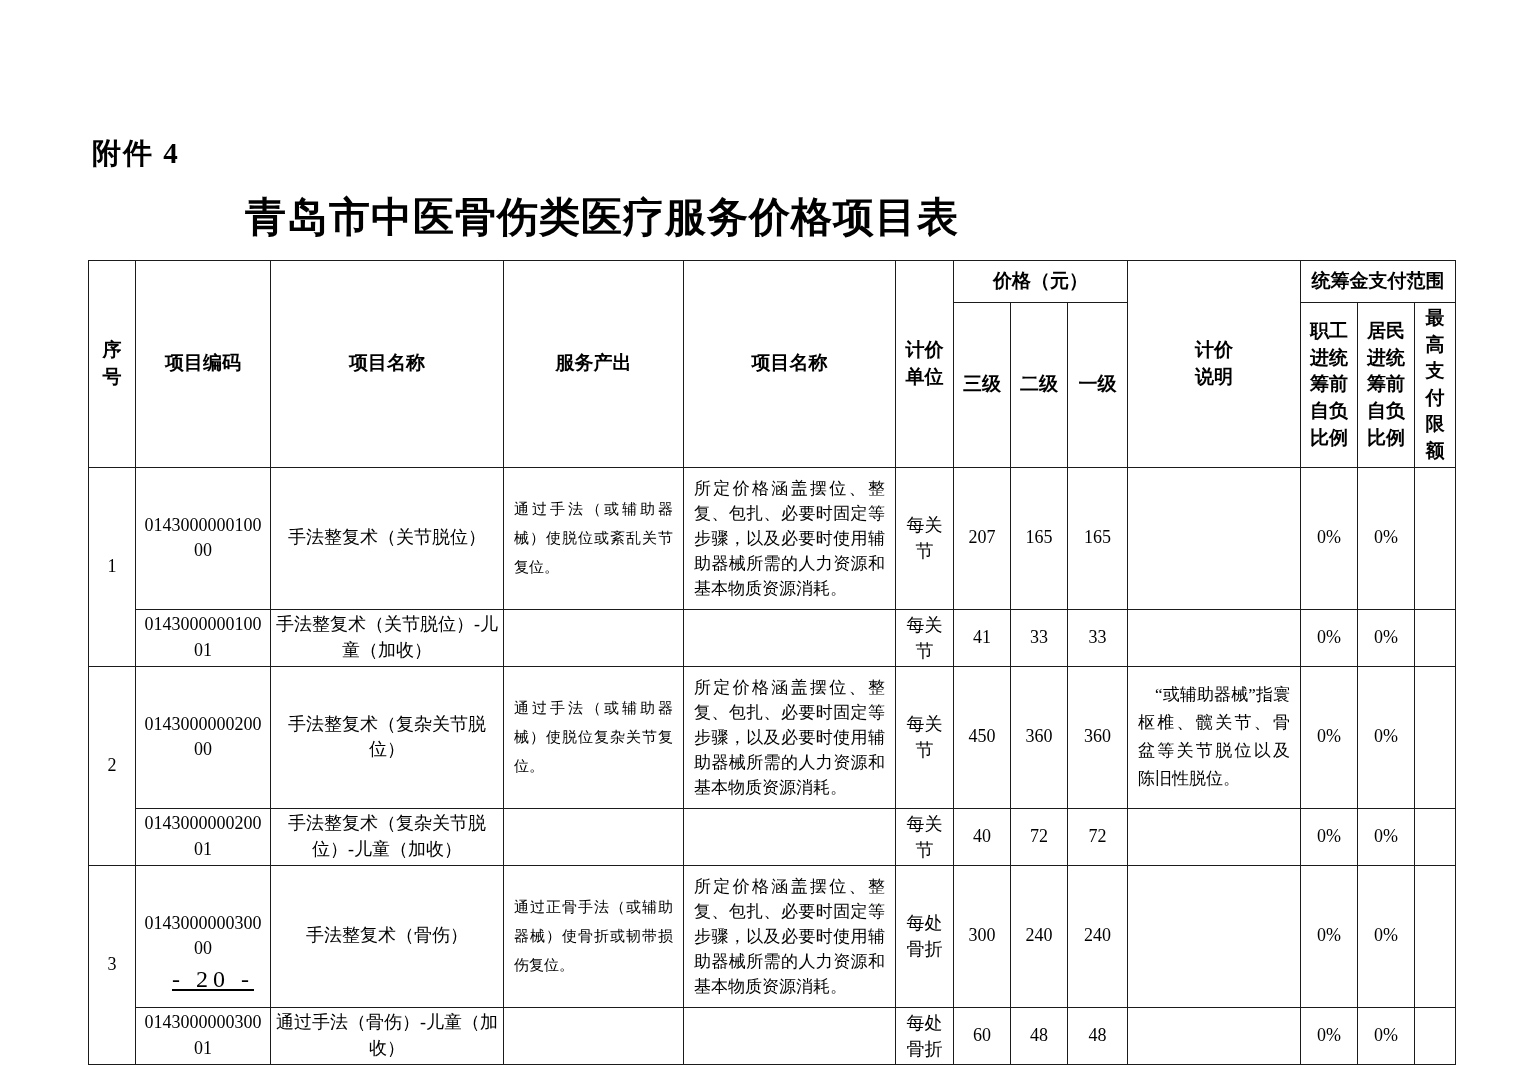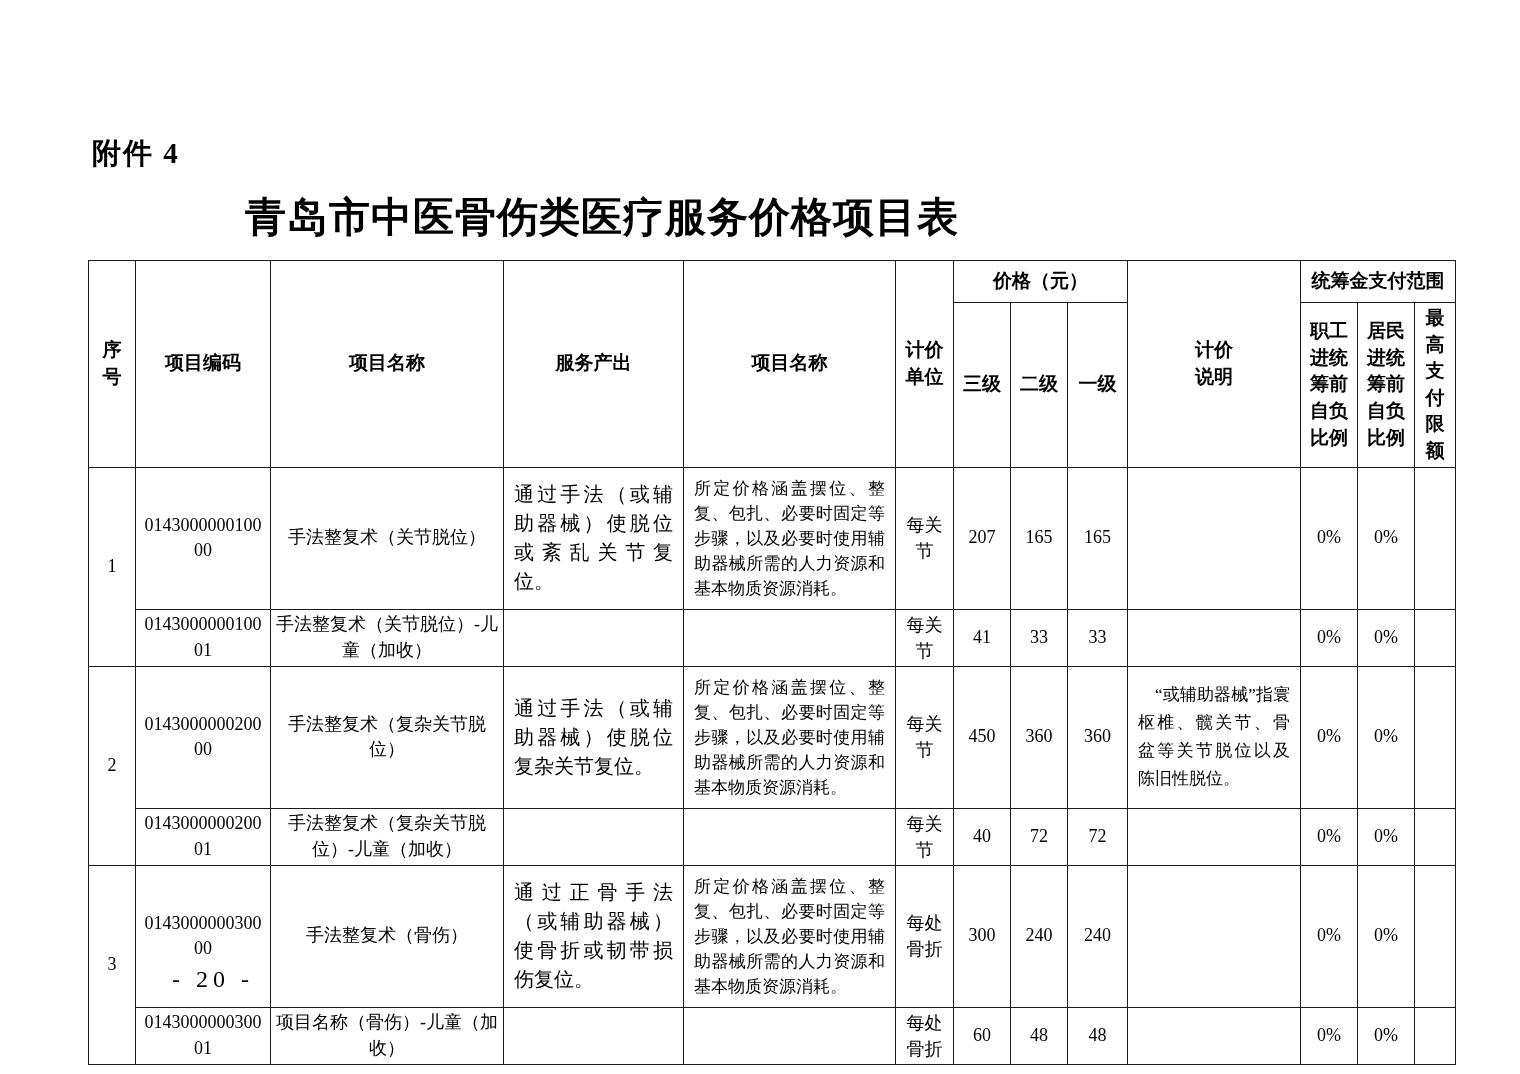--- a/index.html
+++ b/index.html
@@ -30,31 +30,31 @@
     word-break:break-all;
   }
   .price-table th{font-weight:700;font-size:19px;}
   .pre{white-space:pre-line;}
   td.just{
     text-align:justify;text-align-last:left;
     font-size:17px;line-height:25px;padding:8px 10px;
   }
   td.outp{
     text-align:justify;text-align-last:left;
-    font-size:20px;line-height:29px;padding:2px 10px;
+    font-size:15px;line-height:29px;padding:2px 10px;
   }
   td.note{
     text-align:justify;text-align-last:left;text-indent:1em;
     font-size:17px;line-height:28px;padding:2px 10px;
   }
   td.unit{font-size:18px;line-height:26px;}
   td.num{font-size:18px;}
   .page-number{
     position:absolute;left:172px;top:966px;
-    font-size:24px;letter-spacing:5px;
+    font-size:24px;letter-spacing:5px;text-decoration:underline;
   }
 </style>
 </head>
 <body>
 
 <div class="attachment">附件 4</div>
 <div class="doc-title">青岛市中医骨伤类医疗服务价格项目表</div>
 
 <table class="price-table">
   <colgroup>
@@ -186,21 +186,21 @@
     <td class="num">300</td>
     <td class="num">240</td>
     <td class="num">240</td>
     <td></td>
     <td class="num">0%</td>
     <td class="num">0%</td>
     <td></td>
   </tr>
   <tr style="height:50px">
     <td class="num">014300000030001</td>
-    <td>项目名称（骨伤）-儿童（加收）</td>
+    <td>通过手法（骨伤）-儿童（加收）</td>
     <td></td>
     <td></td>
     <td class="unit pre">每处
 骨折</td>
     <td class="num">60</td>
     <td class="num">48</td>
     <td class="num">48</td>
     <td></td>
     <td class="num">0%</td>
     <td class="num">0%</td>

